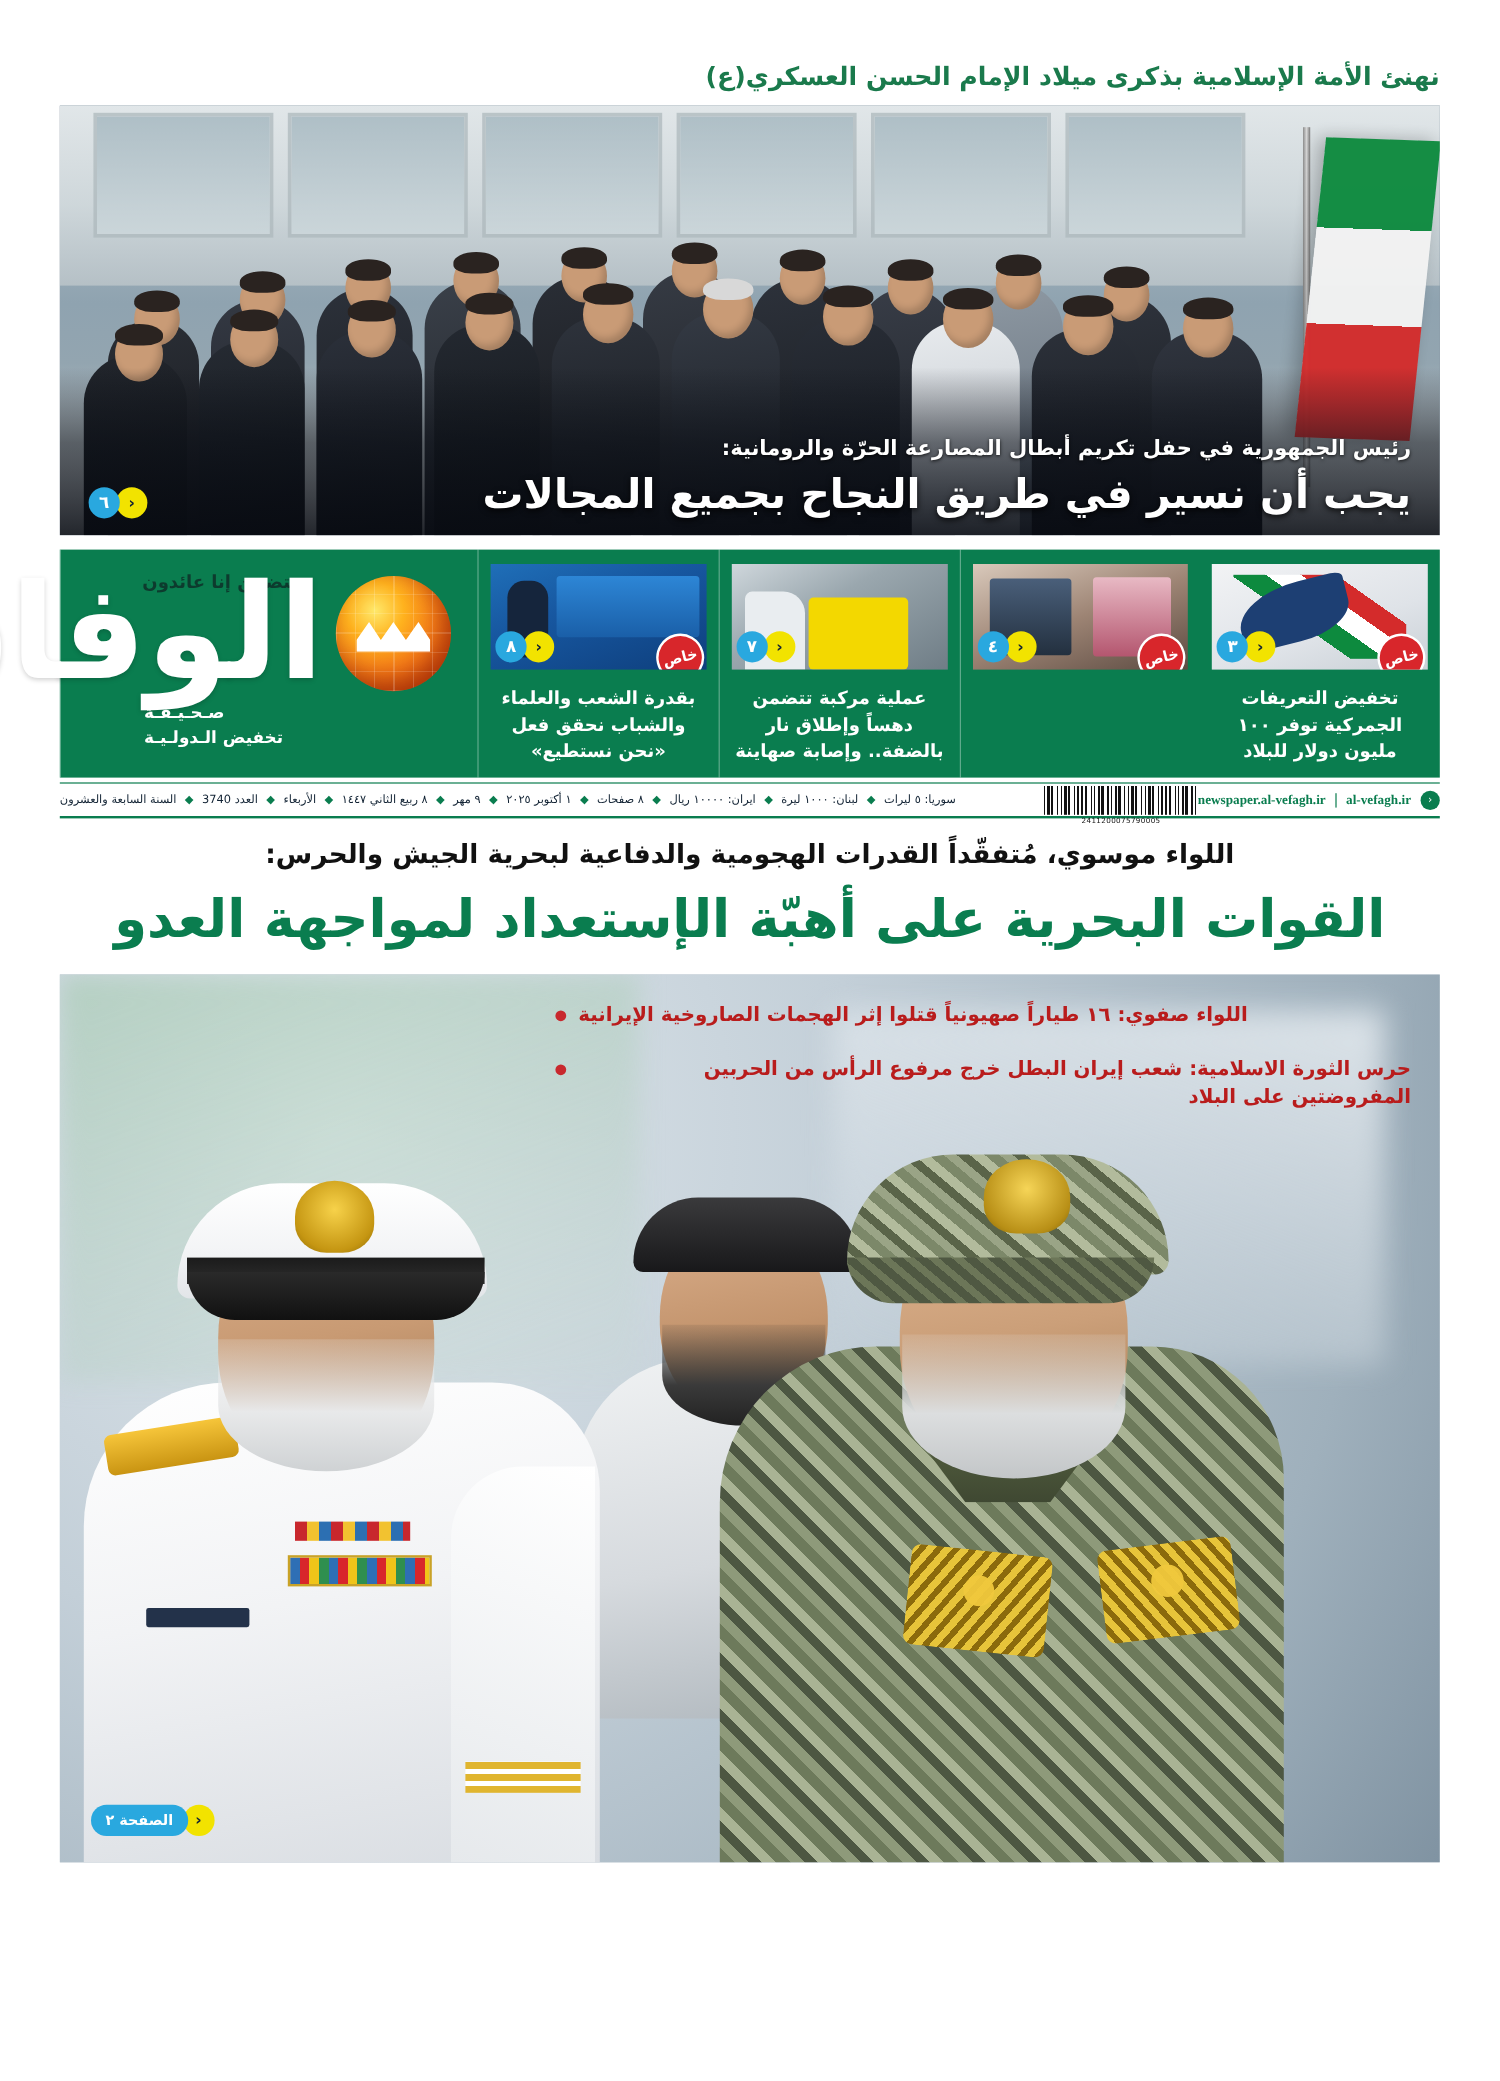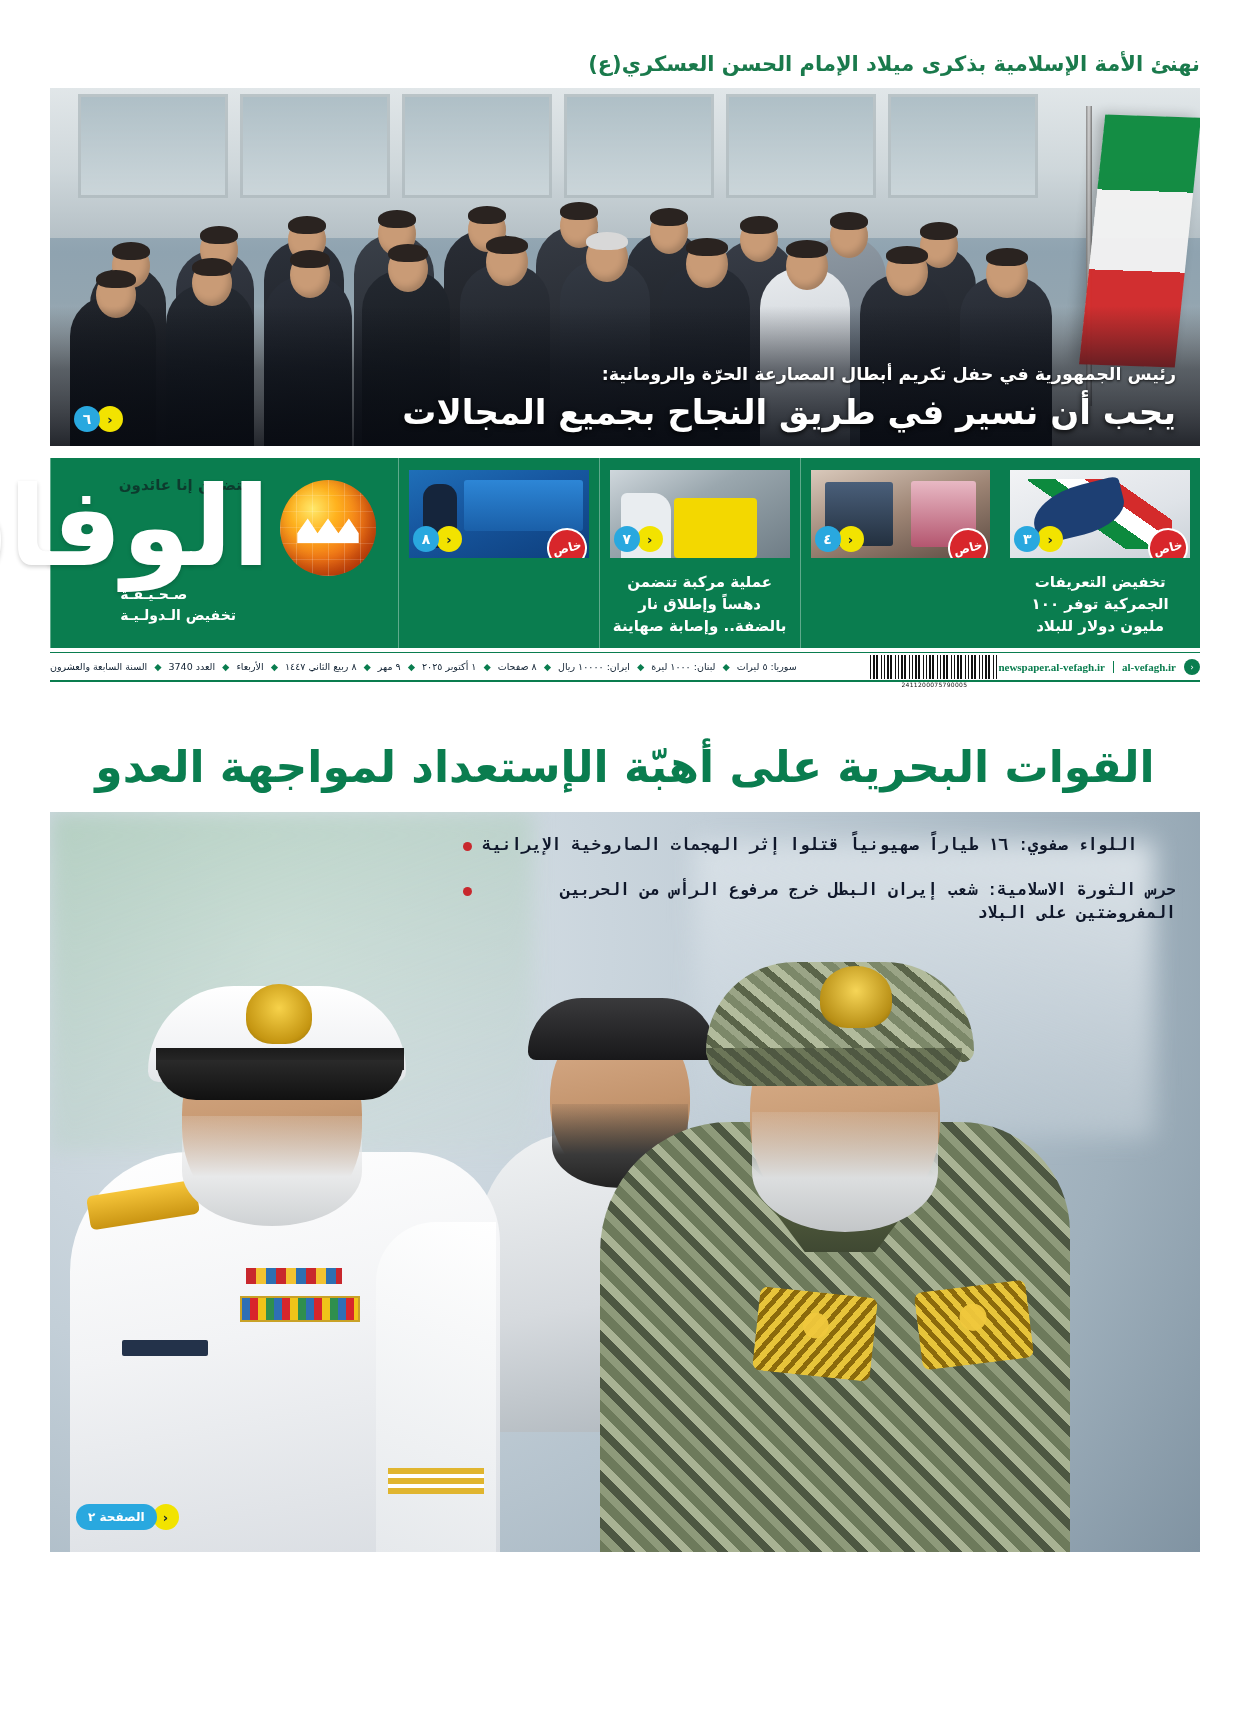--- a/index.html
+++ b/index.html
@@ -457,23 +457,22 @@
   }
   .lp-bullet {
     display: flex; flex-direction: row-reverse; align-items: flex-start;
     justify-content: flex-start; gap: 10px; margin-bottom: 22px;
   }
   .lp-dot {
     width: 9px; height: 9px; border-radius: 50%;
     background: #c8282d; margin-top: 8px; flex: 0 0 auto;
   }
   .lp-bullet-text {
-    font-size: 16.5px; font-weight: bold; color: #0f172a; direction: rtl;
+    font-size: 16.5px; font-weight: bold; color: #b91c1c; direction: rtl;
     line-height: 1.4;
-    font-family: Liberation Mono, monospace;
   }
   .lead-badge { left: 26px; bottom: 22px; z-index: 9; }
   .pb-wide {
     height: 26px; border-radius: 13px; background: #29a8df;
     color: #fff; font-size: 12px; font-weight: bold;
     display: flex; align-items: center; justify-content: center;
     padding: 0 12px; margin-right: -4px; direction: rtl;
   }
 </style>
 </head>
@@ -608,20 +607,21 @@
     <div class="mh-thumbs">
 
       <div class="thumb-cell">
         <div class="thumb-img ti-1">
           <div class="khas">خاص</div>
           <div class="pagebadge thumb-badge">
             <div class="pb-arrow">‹</div>
             <div class="pb-num">٨</div>
           </div>
         </div>
+        <div class="thumb-cap">بقدرة الشعب والعلماء والشباب نحقق فعل «نحن نستطيع»</div>
       </div>
 
       <div class="thumb-cell">
         <div class="thumb-img ti-2">
           <div class="pagebadge thumb-badge">
             <div class="pb-arrow">‹</div>
             <div class="pb-num">٧</div>
           </div>
         </div>
         <div class="thumb-cap">عملية مركبة تتضمن دهساً وإطلاق نار بالضفة.. وإصابة صهاينة</div>
@@ -680,20 +680,21 @@
       <div class="barcode-num">2411200075790005</div>
     </div>
 
     <div class="url-box">
       <div class="url-chev">›</div>
       <div class="url-a">al-vefagh.ir</div>
       <div class="url-b">newspaper.al-vefagh.ir</div>
     </div>
   </div>
 
+  <div class="lead-kicker">اللواء موسوي، مُتفقّداً القدرات الهجومية والدفاعية لبحرية الجيش والحرس:</div>
   <div class="lead-headline">القوات البحرية على أهبّة الإستعداد لمواجهة العدو</div>
 
   <div class="lead-photo">
     <div class="lp-bg"></div>
     <div class="lp-bg2"></div>
     <div class="lp-bg3"></div>
 
     <div class="cleric">
       <div class="cl-body"></div>
       <div class="cl-head"></div>

